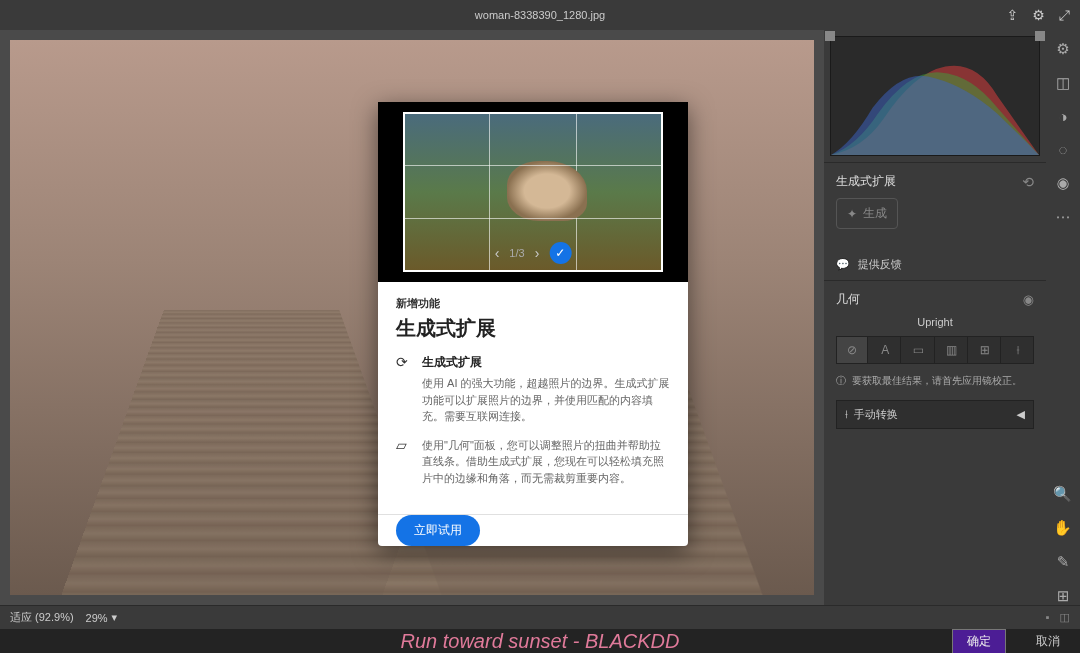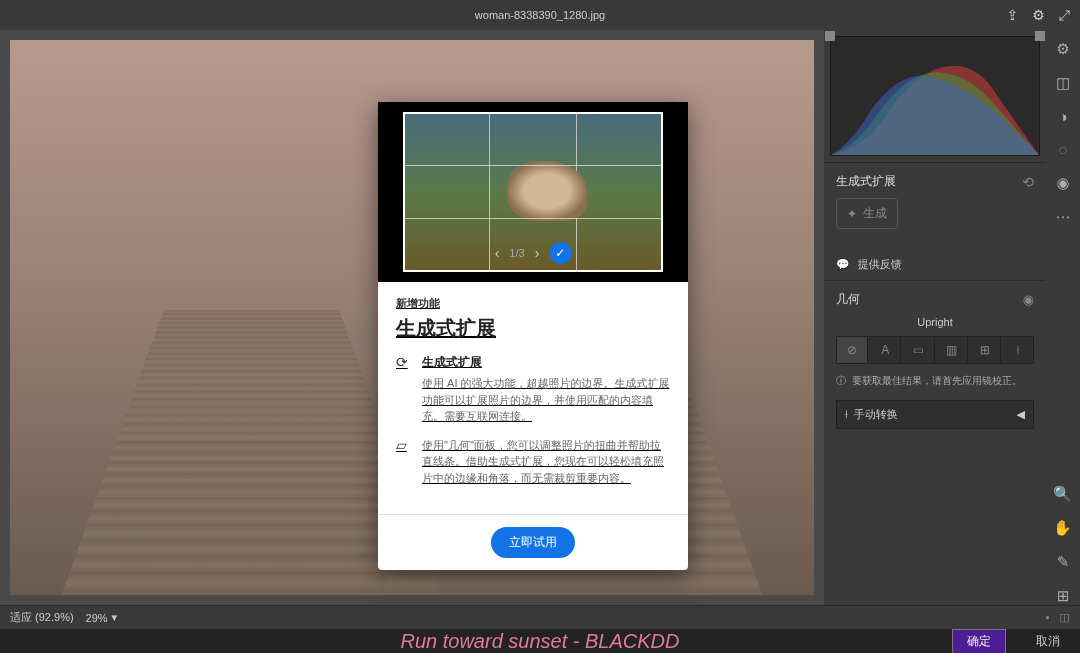--- a/index.html
+++ b/index.html
@@ -25,28 +25,28 @@
 .fox { position: absolute; left: 40%; top: 30%; width: 80px; height: 60px; background: radial-gradient(ellipse, #d4b896 40%, #8a7050 70%); border-radius: 40% 50% 30% 40%; }
 .crop-handles span { position: absolute; width: 12px; height: 12px; border: 2px solid #fff; background: transparent; }
 .crop-handles .tl { top: -2px; left: -2px; border-right: none; border-bottom: none; }
 .crop-handles .tr { top: -2px; right: -2px; border-left: none; border-bottom: none; }
 .crop-handles .bl { bottom: -2px; left: -2px; border-right: none; border-top: none; }
 .crop-handles .br { bottom: -2px; right: -2px; border-left: none; border-top: none; }
 .crop-nav { position: absolute; bottom: 6px; left: 50%; transform: translateX(-50%); display: flex; gap: 10px; align-items: center; color: #aaa; font-size: 11px; }
 .crop-nav .chev { cursor: pointer; color: #ccc; font-size: 14px; }
 .crop-nav .check { width: 22px; height: 22px; border-radius: 50%; background: #1473e6; color: #fff; display: flex; align-items: center; justify-content: center; font-size: 12px; }
 
-.tooltip-body { padding: 14px 18px 16px; text-decoration: underline; }
+.tooltip-body { padding: 14px 18px 16px; }
 .tooltip-body .tag { font-size: 11px; color: #333; font-weight: bold; }
 .tooltip-body h2 { font-size: 20px; color: #222; margin: 4px 0 12px; }
 .feature { display: flex; gap: 10px; margin-bottom: 12px; }
 .feature .ficon { width: 16px; flex-shrink: 0; color: #333; font-size: 14px; }
 .feature .ftext .ftitle { font-size: 12px; font-weight: bold; color: #222; margin-bottom: 4px; }
 .feature .ftext .fdesc { font-size: 11px; color: #666; line-height: 1.5; }
-.tooltip-footer { border-top: 1px solid #e0e0e0; padding: 12px 18px; display: flex; justify-content: center; }
+.tooltip-footer { border-top: 1px solid #e0e0e0; padding: 0 18px; display: flex; justify-content: flex-start; }
 .btn-primary { background: #1473e6; color: #fff; border: none; padding: 7px 18px; border-radius: 16px; font-size: 12px; cursor: pointer; }
 
 .right-panel { width: 222px; background: #3a3a3a; display: flex; flex-direction: column; }
 .histogram { height: 120px; background: #2a2a2a; margin: 6px; position: relative; border: 1px solid #1a1a1a; }
 .histogram svg { width: 100%; height: 100%; }
 .hist-corner { position:absolute; width:10px; height:10px; background:#888;}
 .hist-corner.tl{top:-6px;left:-6px;} .hist-corner.tr{top:-6px;right:-6px;}
 
 .panel-section { padding: 10px 12px; border-top: 1px solid #2a2a2a; }
 .panel-header { display: flex; align-items: center; justify-content: space-between; color: #ddd; font-size: 12px; margin-bottom: 8px; }

